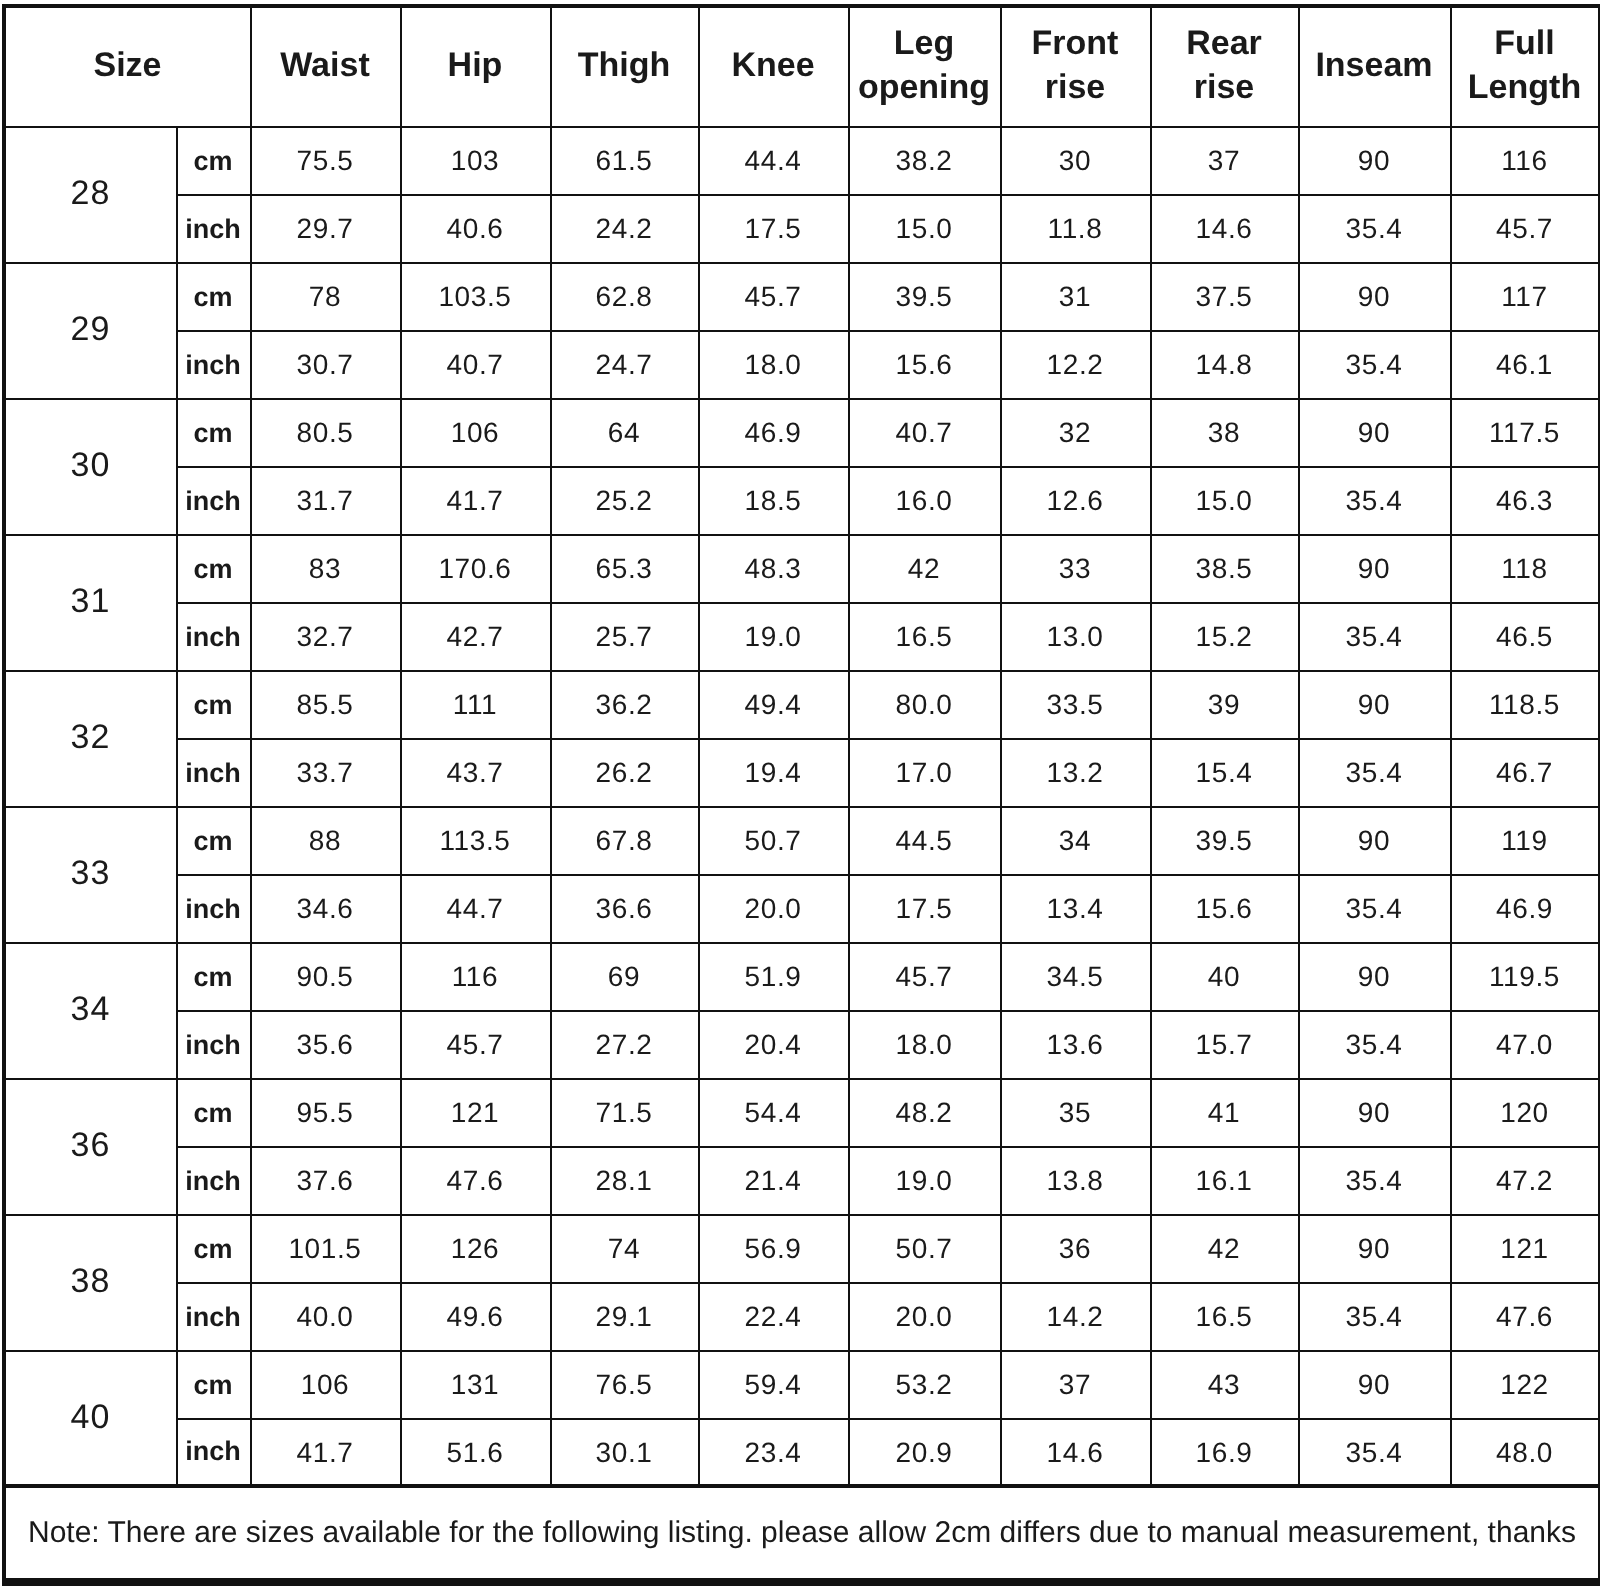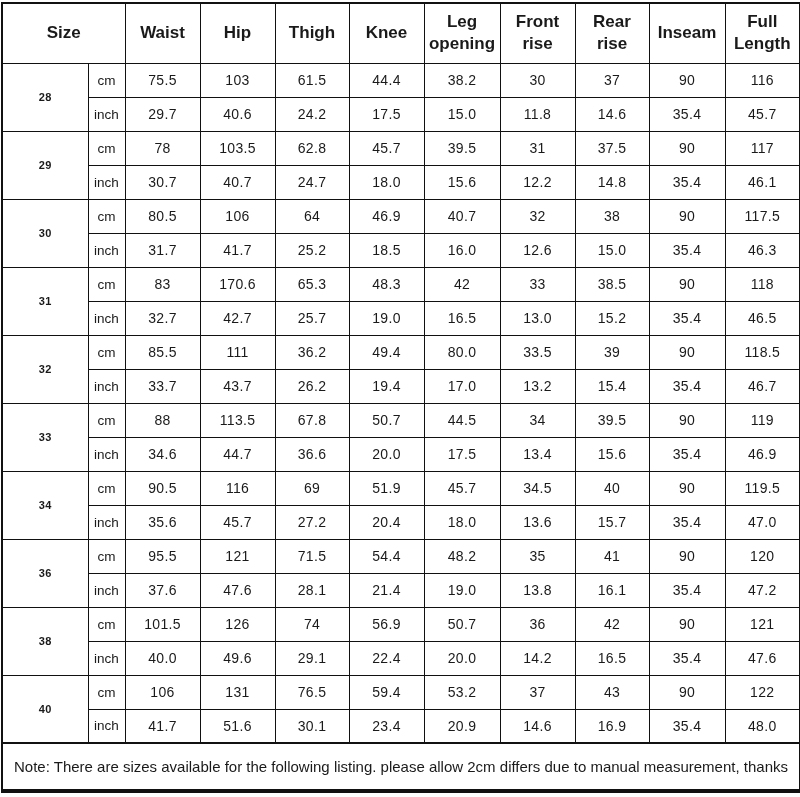--- a/index.html
+++ b/index.html
@@ -31,28 +31,28 @@
     overflow: hidden;
   }
   thead th {
     height: 60px;
     font-size: 17px;
     font-weight: 700;
     line-height: 1.3;
     padding: 2px 1px;
   }
   td.size-cell {
-    font-size: 11px;
-    font-weight: 700;
+    font-size: 17px;
+    font-weight: 400;
     letter-spacing: 0.5px;
   }
   td.unit-cell {
     height: 34px;
     font-size: 13.5px;
-    font-weight: 400;
+    font-weight: 700;
   }
   td.value-cell {
     height: 34px;
     font-size: 14px;
     letter-spacing: 0.3px;
   }
   td.note-cell {
     height: 48px;
     font-size: 15px;
     line-height: 1.45;

